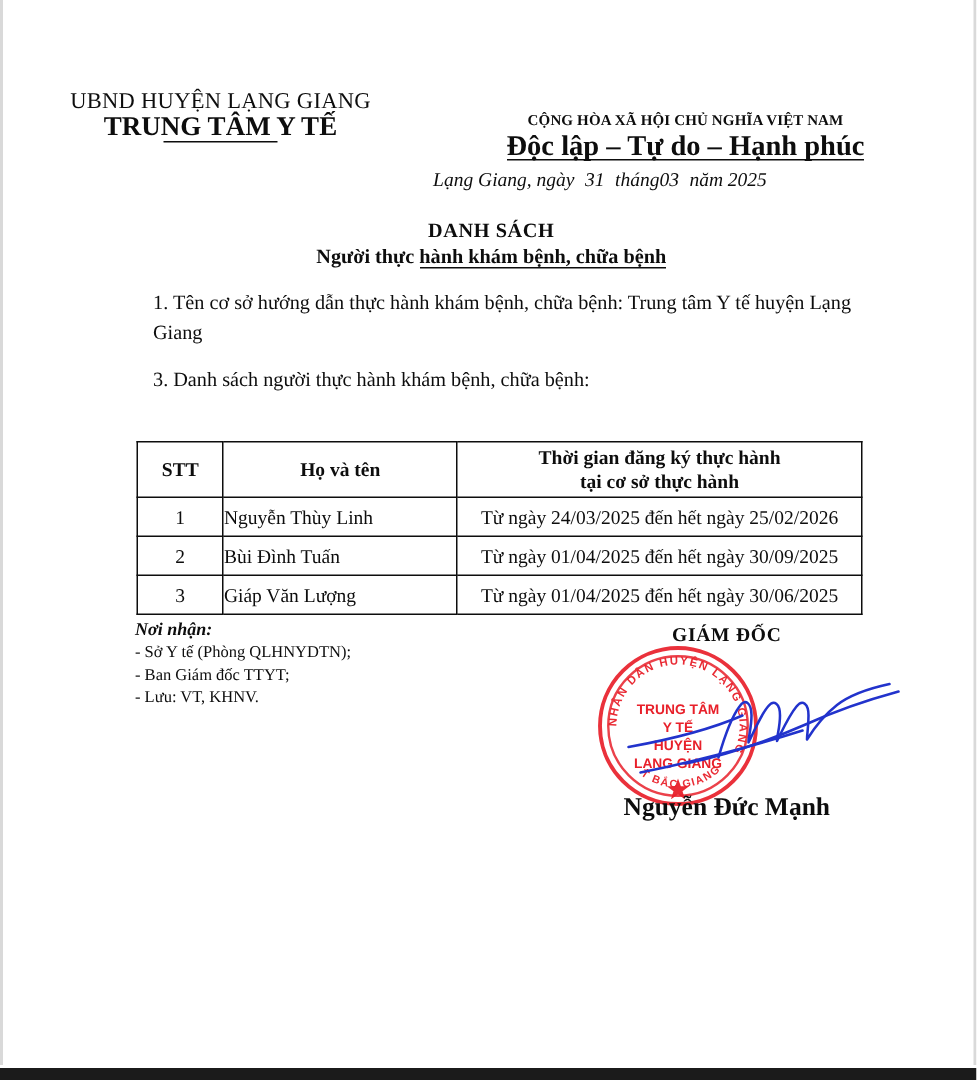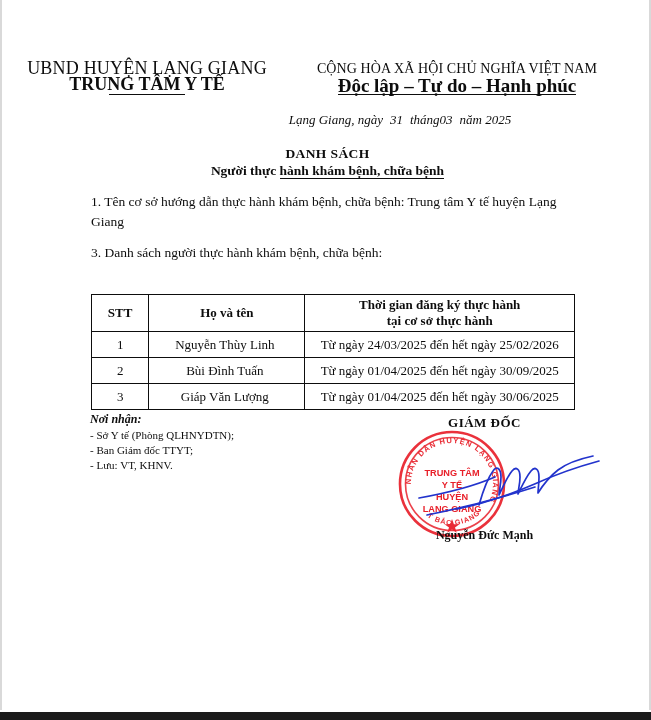--- a/index.html
+++ b/index.html
@@ -23,84 +23,84 @@
     background:#1b1b1b;
   }
 
   
   .hdr{
     position:absolute;left:0;top:60px;width:651px;
     display:flex;
   }
   .hdr-left{width:290px;text-align:center;}
   .hdr-right{width:330px;text-align:center;}
-  .h-org{font-size:18px;letter-spacing:.2px;line-height:16px;}
+  .h-org{font-size:15px;letter-spacing:.2px;line-height:16px;}
   .h-org-b{font-size:18px;font-weight:bold;line-height:17px;position:relative;display:inline-block;}
   .h-org-b .ul{
     position:absolute;left:50%;transform:translateX(-50%);
     bottom:-2px;width:76px;height:1.5px;background:#0d0d0d;
   }
-  .h-nat{font-size:14px;font-weight:normal;letter-spacing:.1px;line-height:17px;}
+  .h-nat{font-size:10px;font-weight:bold;letter-spacing:.1px;line-height:17px;margin-top:12px;}
   .h-motto{font-size:19px;font-weight:bold;line-height:17px;display:inline-block;
            border-bottom:1.5px solid #0d0d0d;padding-bottom:0px;}
 
   .dateline{
     position:absolute;left:0;top:112px;width:651px;
     text-align:center;padding-left:145px;box-sizing:border-box;
     font-style:italic;font-size:13px;
   }
   .dateline .sp{display:inline-block;width:7px;}
 
   
   .title{
     position:absolute;left:0;top:145px;width:651px;text-align:center;
   }
   .t1{font-size:13.5px;font-weight:bold;letter-spacing:.4px;line-height:17px;}
   .t2{font-size:13.5px;font-weight:bold;line-height:18px;}
   .t2 .u{border-bottom:1.5px solid #0d0d0d;}
 
   
   .body{
-    position:absolute;left:89px;top:192px;width:500px;
+    position:absolute;left:100px;top:192px;width:500px;
     font-size:13.5px;line-height:20px;
   }
   .para{margin-bottom:11px;}
 
   
   .tbl{
     position:absolute;left:89px;top:294px;width:484px;
     border-collapse:collapse;
   }
   .tbl td,.tbl th{
     border:1.2px solid #0d0d0d;
     font-size:13px;
     padding:2px 4px;
   }
   .tbl th{font-weight:bold;text-align:center;line-height:16px;}
   .c-stt{width:50px;text-align:center;}
   .c-name{width:155px;border-radius:10px;}
   .c-time{width:275px;text-align:center;}
   .tbl td.c-stt{text-align:center;}
-  .tbl td.c-name{text-align:center;padding-left:0;}
+  .tbl td.c-name{text-align:left;padding-left:0;}
   .tbl td.c-time{text-align:center;}
   .row-d td{height:21px;}
 
   
   .noinhan{
     position:absolute;left:88px;top:412px;width:270px;
     font-size:11px;line-height:15px;
   }
   .noinhan .hd{font-weight:bold;font-style:italic;font-size:12px;margin-bottom:1px;}
 
   .signblock{
     position:absolute;left:375px;top:415px;width:215px;
     text-align:center;
   }
   .sig-title{font-size:13px;font-weight:bold;letter-spacing:.5px;}
-  .sig-name{font-size:12px;font-weight:bold;position:absolute;left:0;top:113px;width:215px;text-align:center;}
+  .sig-name{font-size:17px;font-weight:bold;position:absolute;left:0;top:113px;width:215px;text-align:center;}
 
   .stamp{
     position:absolute;left:20px;top:14px;width:110px;height:110px;
   }
   .sig-ink{
     position:absolute;left:40px;top:28px;width:200px;height:80px;
     pointer-events:none;
   }
 </style>
 </head>

